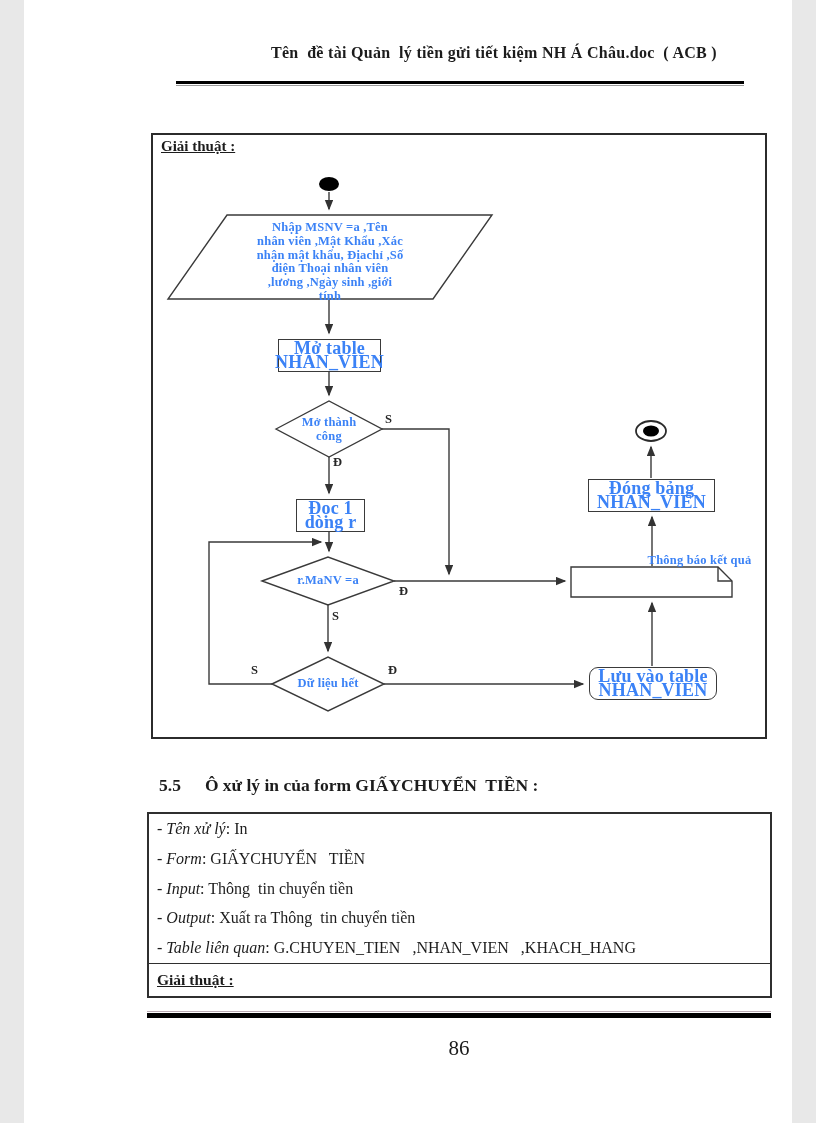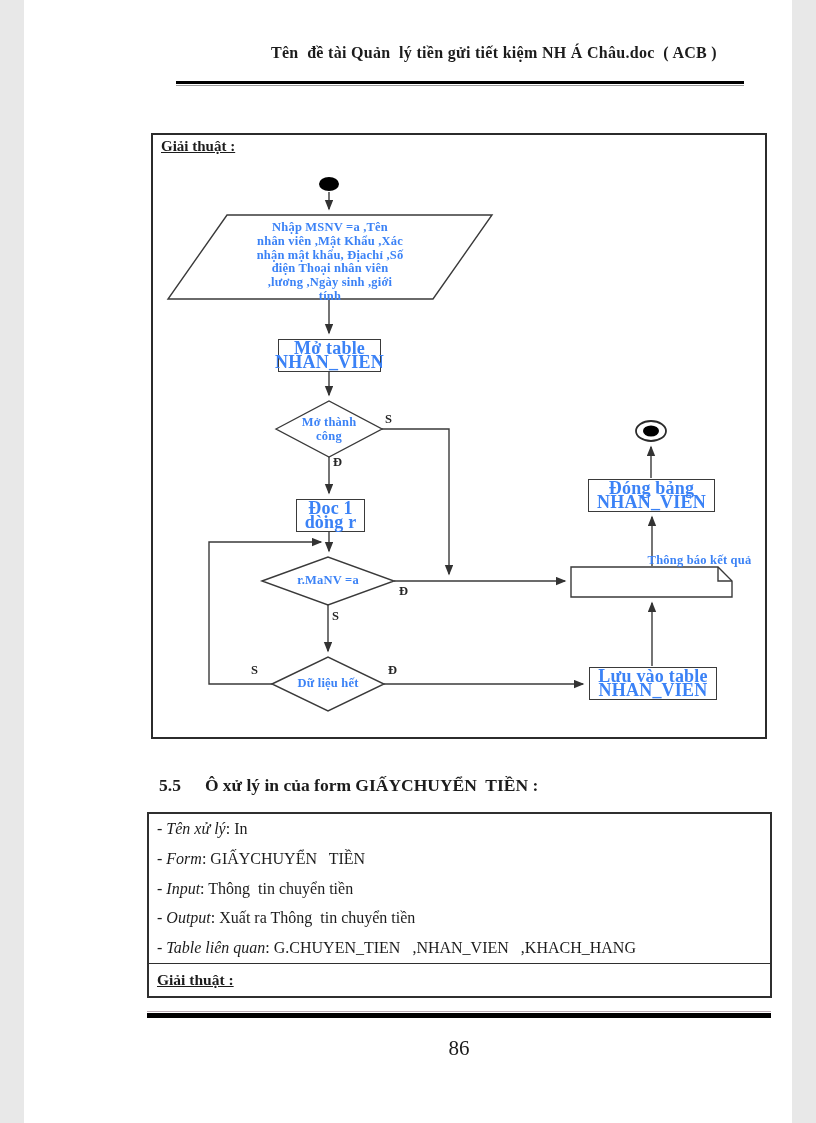--- a/index.html
+++ b/index.html
@@ -134,21 +134,21 @@
 NHAN_VIEN</div>
     <div class="node-text" style="left:128px; top:283px; width:100px;">Mở thành
 công</div>
     <div class="rect-node" style="left:145px; top:366px; width:69px; height:33px;">Đọc 1
 dòng r</div>
     <div class="node-text" style="left:107px; top:441px; width:140px;">r.MaNV =a</div>
     <div class="node-text" style="left:117px; top:544px; width:120px;">Dữ liệu hết</div>
     <div class="node-text" style="left:420px; top:421px; width:161px;margin-left:48px;">Thông báo kết quả</div>
     <div class="rect-node" style="left:437px; top:346px; width:127px; height:33px;">Đóng bảng
 NHAN_VIEN</div>
-    <div class="rect-node" style="left:438px; top:534px; width:128px; height:33px;">Lưu vào table
+    <div class="rect-node" style="left:438px; top:534px; width:128px; height:33px;border-radius:9px;">Lưu vào table
 NHAN_VIEN</div>
 
     <div class="branch" style="left:234px; top:279px;">S</div>
     <div class="branch" style="left:182px; top:322px;">Đ</div>
     <div class="branch" style="left:248px; top:451px;">Đ</div>
     <div class="branch" style="left:181px; top:476px;">S</div>
     <div class="branch" style="left:100px; top:530px;">S</div>
     <div class="branch" style="left:237px; top:530px;">Đ</div>
   </div>
 

